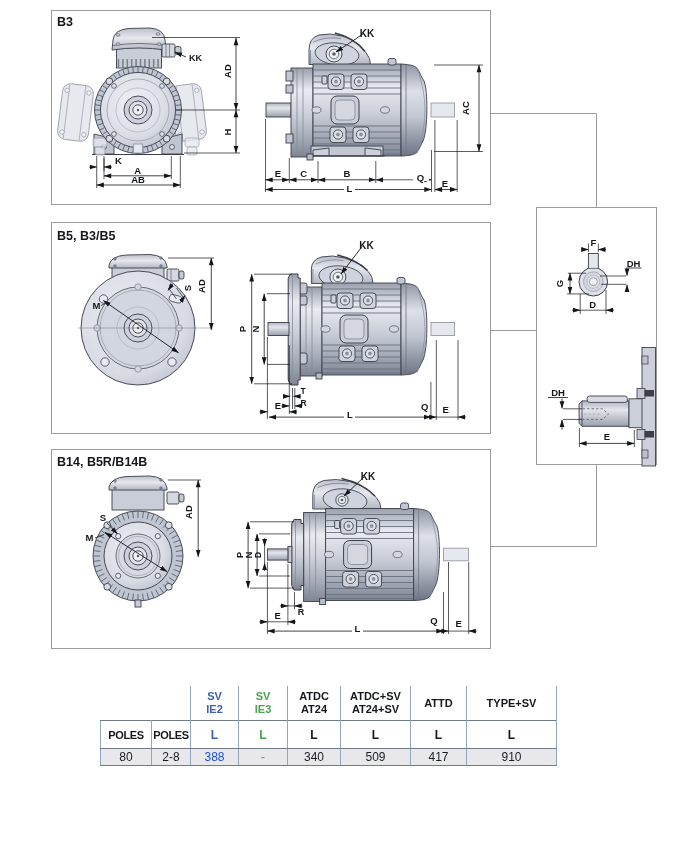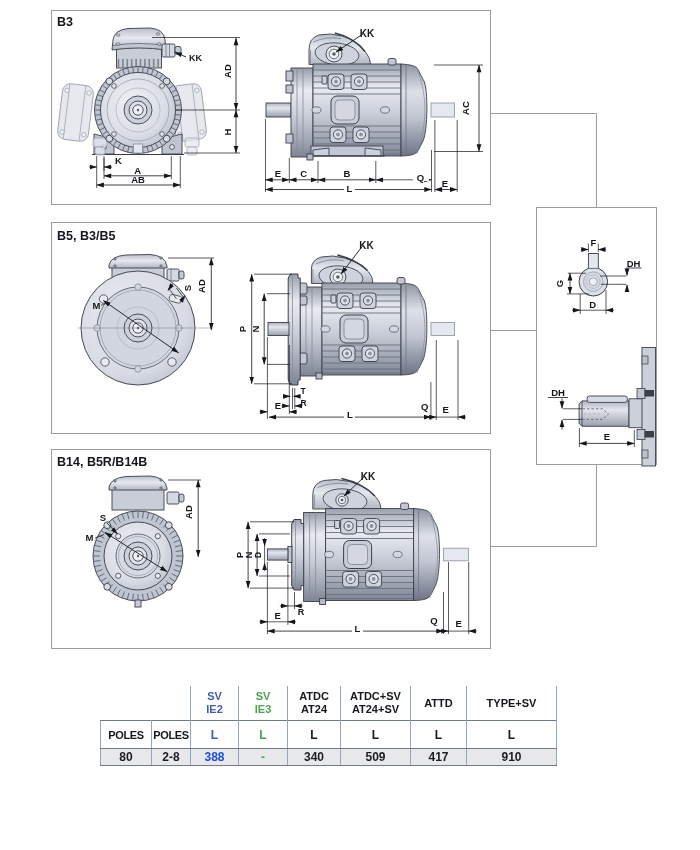--- a/index.html
+++ b/index.html
@@ -3,21 +3,21 @@
 <style>
 html,body{margin:0;padding:0;background:#fff;}
 body{width:700px;height:850px;position:relative;font-family:"Liberation Sans",sans-serif;overflow:hidden;}
 table.dim{position:absolute;left:100px;top:686px;border-collapse:collapse;table-layout:fixed;width:456px;font-family:"Liberation Sans",sans-serif;}
 table.dim td{text-align:center;padding:0;}
 .r1 td{height:34px;font-size:11px;font-weight:bold;line-height:13px;border:none;vertical-align:middle;color:#14171c;}
 .r1 td.vb{border-left:1px solid #92a5c4;border-right:1px solid #92a5c4;}
 .r1 td.nb{border:none;}
 .r2 td{height:27px;font-size:12px;font-weight:bold;border:1px solid #92a5c4;border-top:1px solid #707a88;border-bottom:1px solid #707a88;color:#14171c;}
 .r2 td:first-child,.r2 td:nth-child(2){font-size:11px;letter-spacing:-0.4px;}
-.r3 td{height:16px;font-size:12px;font-weight:bold;border:1px solid #92a5c4;border-bottom:1px solid #707a88;background:#e8e8ea;color:#1a1d22;margin-left:39px;}
+.r3 td{height:16px;font-size:12px;font-weight:normal;border:1px solid #92a5c4;border-bottom:1px solid #707a88;background:#e8e8ea;color:#1a1d22;margin-left:39px;}
 </style></head>
 <body>
 <svg width="700" height="850" viewBox="0 0 700 850" style="position:absolute;left:0;top:0">
 <defs>
 <marker id="mae" markerWidth="8" markerHeight="6" refX="7.2" refY="3" orient="auto" markerUnits="userSpaceOnUse">
         <path d="M0,0.6 L7.5,3 L0,5.4 Z" fill="#14161b"></path>
       </marker>
 <marker id="mas" markerWidth="8" markerHeight="6" refX="0.3" refY="3" orient="auto" markerUnits="userSpaceOnUse">
         <path d="M7.5,0.6 L0,3 L7.5,5.4 Z" fill="#14161b"></path>
       </marker>

